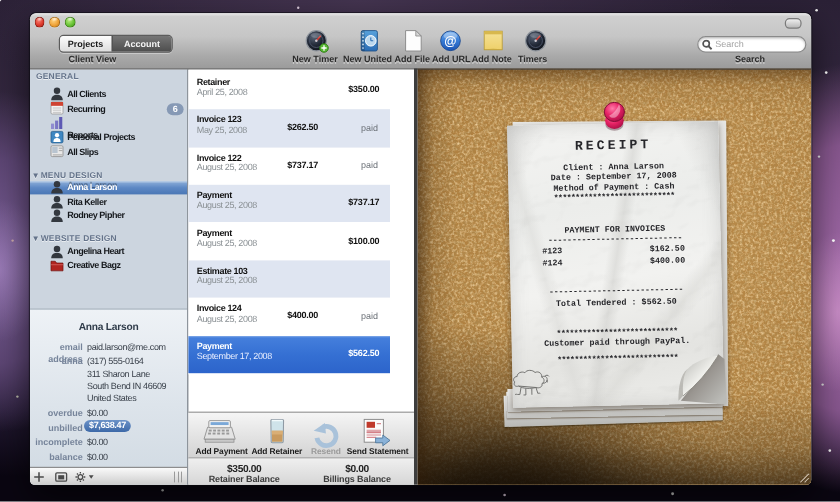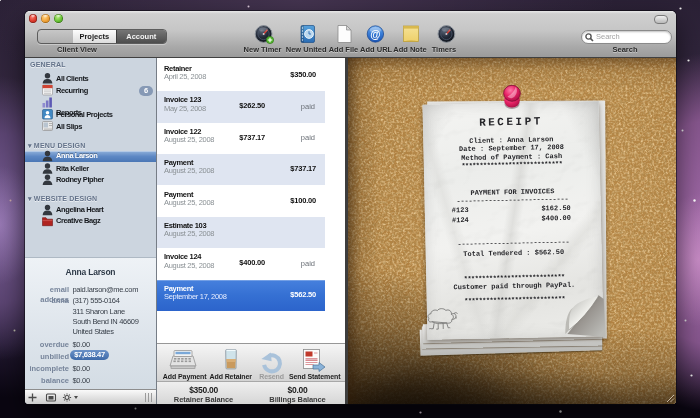--- a/index.html
+++ b/index.html
@@ -31,22 +31,22 @@
   #tb{position:absolute;left:0;top:0;width:651px;height:46px;
      background:linear-gradient(180deg,#e8e8e8 0,#cfcfcf 6%,#c6c6c6 42%,#a9a9a9 78%,#9b9b9b 100%);
      border-bottom:1px solid #404040;}
   .light{position:absolute;top:3px;width:8.6px;height:8.6px;border-radius:50%;}
   #lr{left:3.7px;background:radial-gradient(45% 32% at 50% 20%, rgba(255,255,255,.8), rgba(255,255,255,0) 70%),radial-gradient(circle at 40% 35%, #f87d6f 0%, #dd3a2c 50%, #951a10 100%);box-shadow:inset 0 0 0 .5px rgba(80,10,5,.8), 0 .5px 0 rgba(255,255,255,.4);}
   #lo{left:16.2px;background:radial-gradient(45% 32% at 50% 20%, rgba(255,255,255,.8), rgba(255,255,255,0) 70%),radial-gradient(circle at 40% 35%, #ffd27e 0%, #efa238 50%, #a8680e 100%);box-shadow:inset 0 0 0 .5px rgba(110,65,5,.8), 0 .5px 0 rgba(255,255,255,.4);}
   #lg{left:29.2px;background:radial-gradient(45% 32% at 50% 20%, rgba(255,255,255,.8), rgba(255,255,255,0) 70%),radial-gradient(circle at 40% 35%, #b5ea7c 0%, #67c234 50%, #33740f 100%);box-shadow:inset 0 0 0 .5px rgba(30,70,8,.8), 0 .5px 0 rgba(255,255,255,.4);}
   #wtitle{position:absolute;top:1px;left:0;width:100%;text-align:center;
      font-size:8.5px;font-weight:bold;color:#222;text-shadow:0 1px 0 rgba(255,255,255,.5);}
   
-  #seg{position:absolute;left:12px;top:18px;width:93px;height:13px;border:1px solid #5c5c5c;
-     border-radius:4px;overflow:hidden;display:flex;box-shadow:0 1px 0 rgba(255,255,255,.35);padding-left:35px;}
+  #seg{position:absolute;left:24px;top:18px;width:93px;height:13px;border:1px solid #5c5c5c;
+     border-radius:4px;overflow:hidden;display:flex;box-shadow:0 1px 0 rgba(255,255,255,.35);}
   #seg .p{width:43px;background:linear-gradient(180deg,#fdfdfd,#dcdcdc);color:#1a1a1a;
      font-size:7.5px;font-weight:bold;text-align:center;line-height:13px;}
   #seg .a{width:50px;background:linear-gradient(180deg,#767676,#4d4d4d);color:#f5f5f5;
      font-size:7.5px;font-weight:bold;text-align:center;line-height:13px;border-left:1px solid #3d3d3d;}
   .tlabel{position:absolute;font-size:7.5px;font-weight:bold;color:#2b2b2b;
      text-shadow:0 1px 0 rgba(255,255,255,.4);transform:translateX(-50%);white-space:nowrap;}
   
   #sf{position:absolute;left:556px;top:18.5px;width:89px;height:12px;border-radius:7px;
      background:#fff;border:1px solid #8a8a8a;box-shadow:inset 0 1px 2px rgba(0,0,0,.25);}
   #sf .ph{position:absolute;left:14px;top:1.5px;font-size:7.5px;color:#a3a3a3;}

